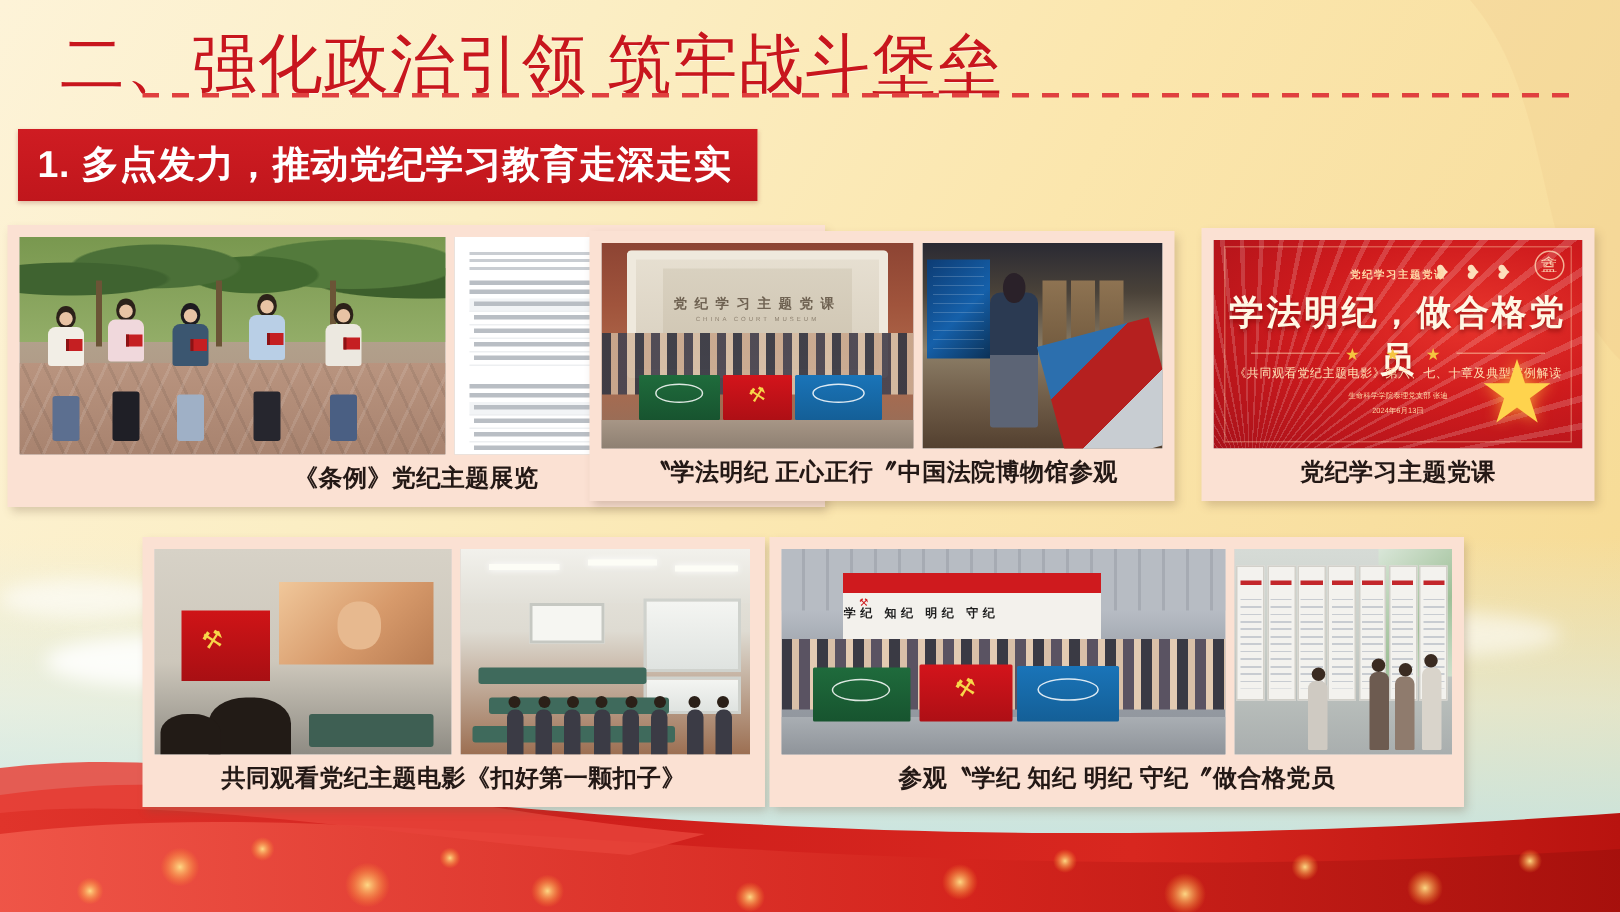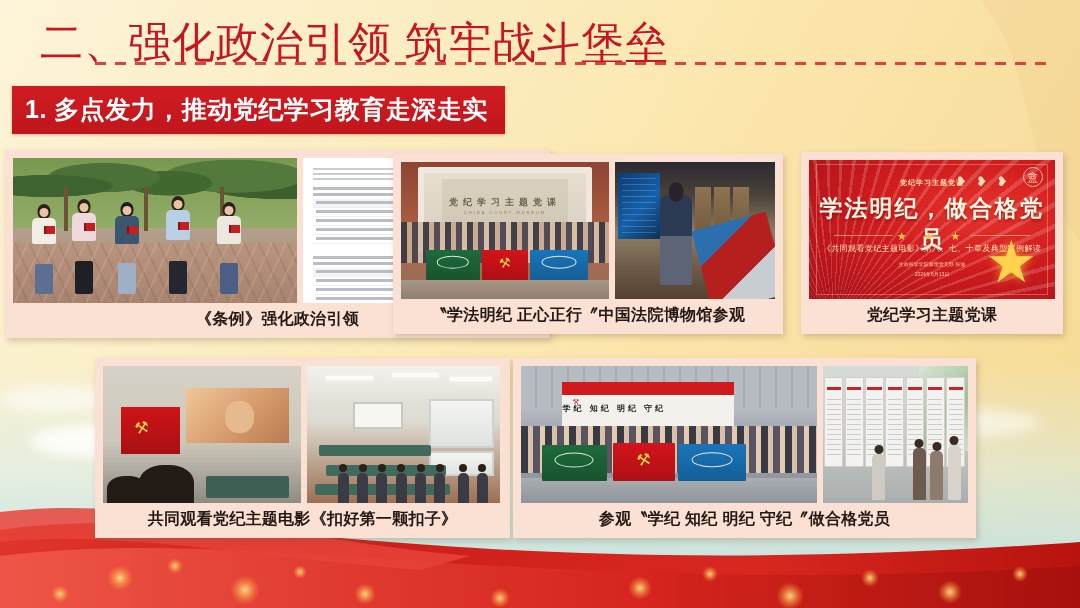--- a/index.html
+++ b/index.html
@@ -367,21 +367,21 @@
               <span class="bar">
                 <i style="width:8%"></i>
               </span>
             </div>
 
         </div>
 
       </div>
     </div>
   </div>
-  <div class="caption">《条例》强化政治引领</div>
+  <div class="caption">《条例》党纪主题展览</div>
 </div>
 
 <div class="card" style="left:393px; top:154px; width:390px; height:180px;">
   <div class="shots" style="height:122px;">
     <div class="shot" style="width:208px;">
       <div class="sc p-museum">
         <div class="arch">
           <div class="arch-in"></div>
           <div class="m-cn">党纪学习主题党课</div>
           <div class="m-en">CHINA COURT MUSEUM</div>

